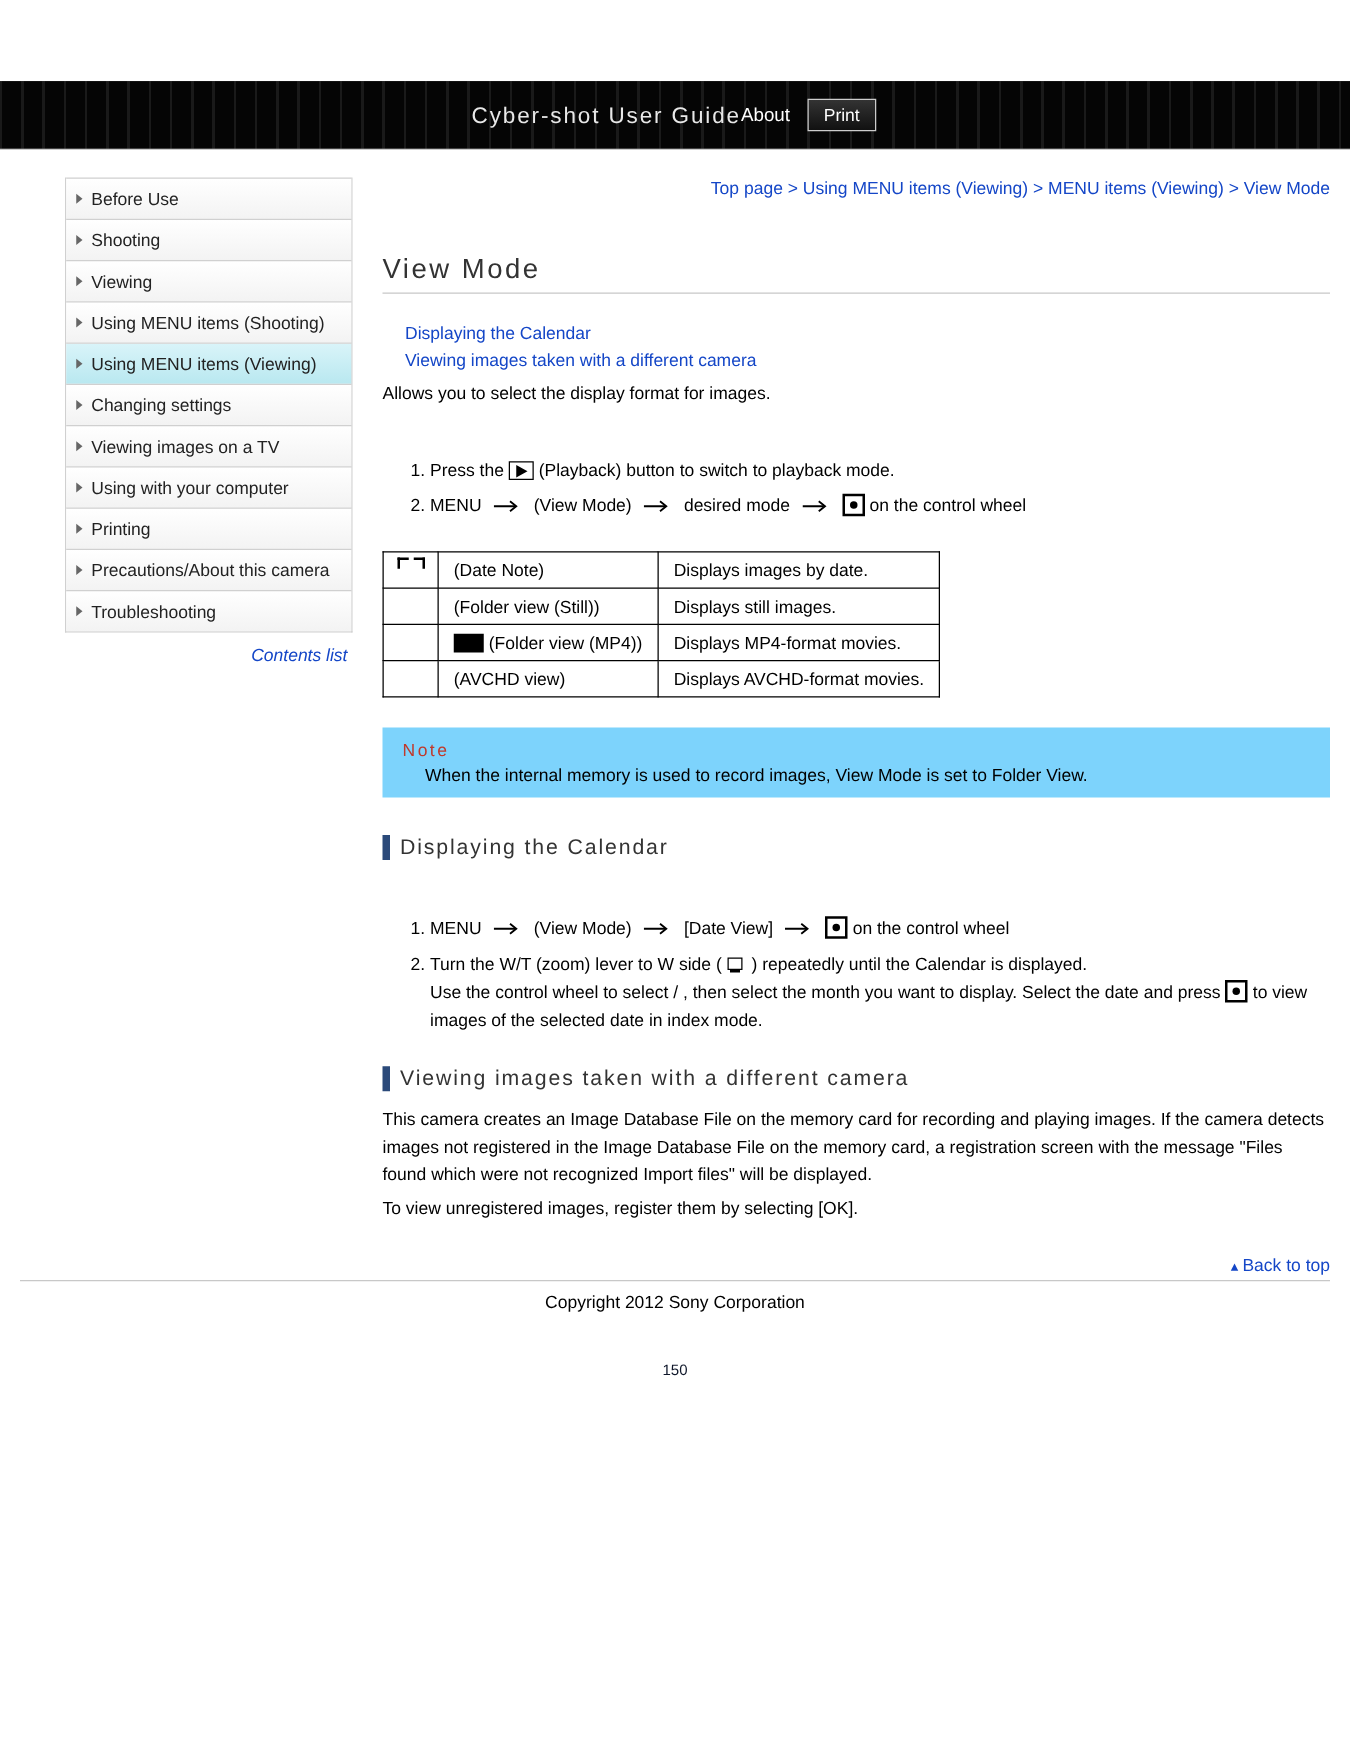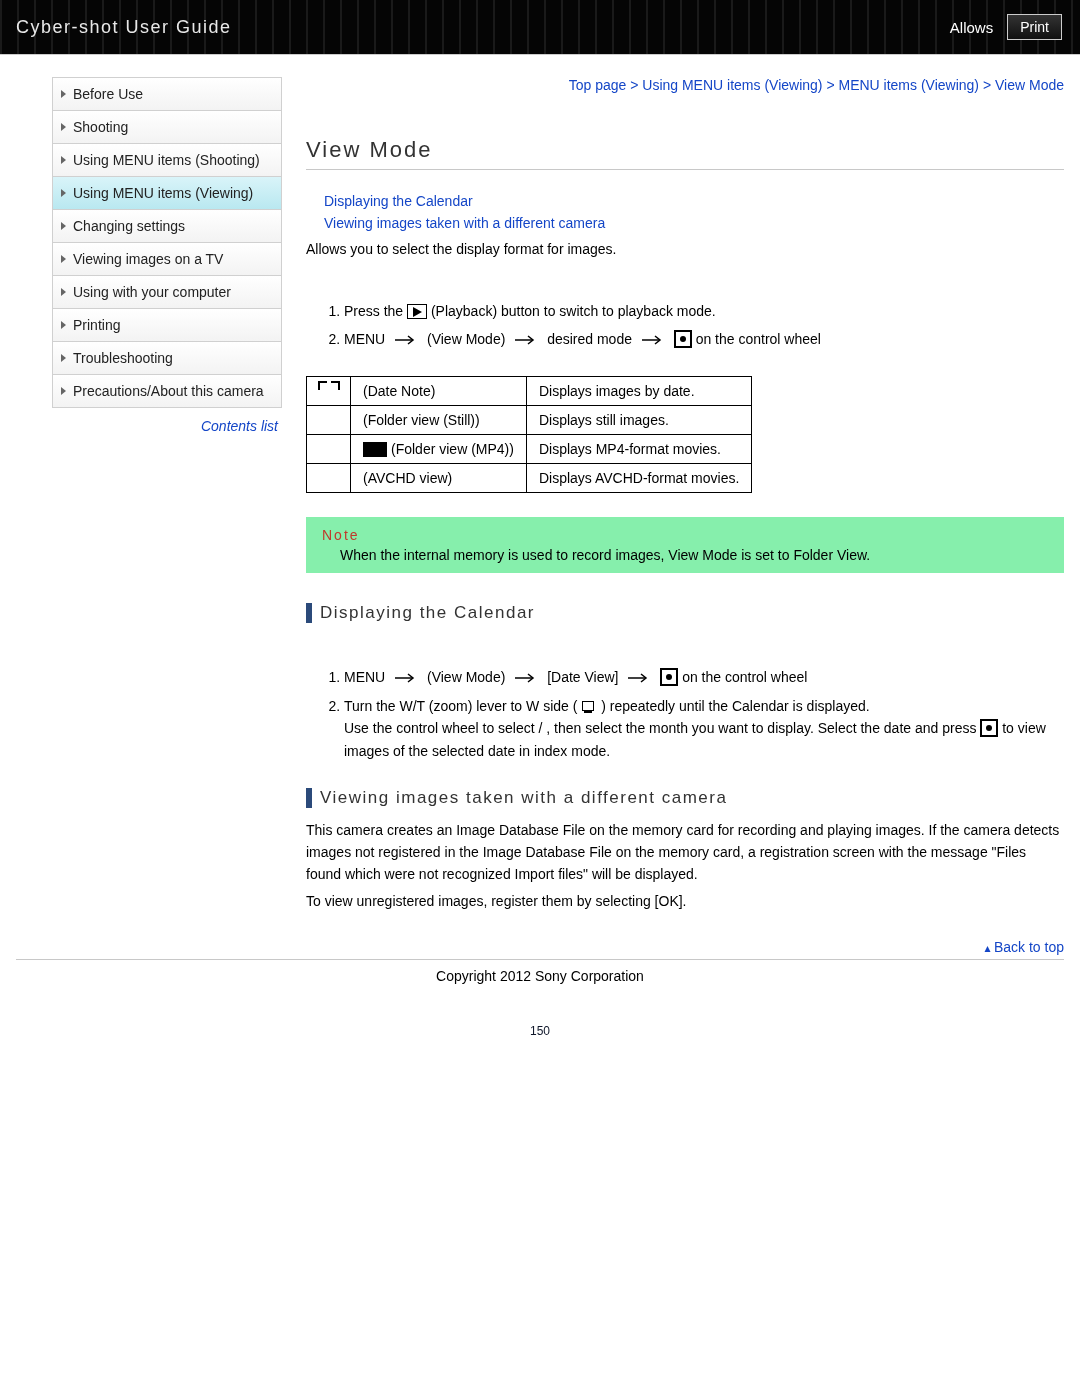--- a/index.html
+++ b/index.html
@@ -9,27 +9,28 @@
     color: #000;
     background: #fff;
   }
   .page {
     width: 1080px;
     margin: 0 auto;
     position: relative;
   }
   
   .header {
+    margin-top: 65px;
     height: 54px;
     background: #000;
     background-image: repeating-linear-gradient(90deg, #1a1a1a 0, #1a1a1a 2px, #050505 2px, #050505 17px);
     display: flex;
     align-items: center;
     padding: 0 18px 0 16px;
-    justify-content: space-between;
+    justify-content: center;
   }
   .header-title {
     color: #e8e8e8;
     font-size: 18px;
     letter-spacing: 1.5px;
     font-weight: 400;
   }
   .header-right { display: flex; align-items: center; gap: 14px; }
   .search-link { color: #fff; font-size: 15px; }
   .print-btn {
@@ -169,21 +170,21 @@
   }
   .corner-icon::before, .corner-icon::after {
     content: ""; position: absolute; width: 7px; height: 7px;
     border: 2px solid #000;
   }
   .corner-icon::before { left: 0; top: 0; border-right: none; border-bottom: none; }
   .corner-icon::after { right: 0; top: 0; border-left: none; border-bottom: none; }
   .mp4-block { display:inline-block; width:24px; height:15px; background:#000; vertical-align:-3px; margin-right:4px;}
   
   .note-box {
-    background: #86efac;
+    background: #7dd3fc;
     padding: 10px 16px;
     margin-bottom: 30px;
   }
   .note-title {
     color: #c0392b;
     letter-spacing: 2px;
     font-size: 14px;
     margin-bottom: 4px;
   }
   .note-body { padding-left: 18px; }
@@ -217,40 +218,41 @@
   .pagenum { text-align: center; font-size: 12px; color: #0f172a; padding-bottom: 24px; }
 </style>
 </head>
 <body>
 
 <div class="page">
 
   <div class="header">
     <div class="header-title">Cyber-shot User Guide</div>
     <div class="header-right">
-      <span class="search-link">Allows</span>
+      <span class="search-link">About</span>
       <span class="print-btn">Print</span>
     </div>
   </div>
   <div class="header-underline"></div>
 
   <div class="wrap">
 
     <div class="sidebar">
       <div class="nav">
         <div class="nav-item">Before Use</div>
         <div class="nav-item">Shooting</div>
+        <div class="nav-item">Viewing</div>
         <div class="nav-item">Using MENU items (Shooting)</div>
         <div class="nav-item active">Using MENU items (Viewing)</div>
         <div class="nav-item">Changing settings</div>
         <div class="nav-item">Viewing images on a TV</div>
         <div class="nav-item">Using with your computer</div>
         <div class="nav-item">Printing</div>
+        <div class="nav-item">Precautions/About this camera</div>
         <div class="nav-item">Troubleshooting</div>
-        <div class="nav-item">Precautions/About this camera</div>
       </div>
       <div class="contents-list">
         <a>Contents list</a>
       </div>
     </div>
 
     <div class="content">
 
       <div class="breadcrumb">
         <span>Top page</span>

